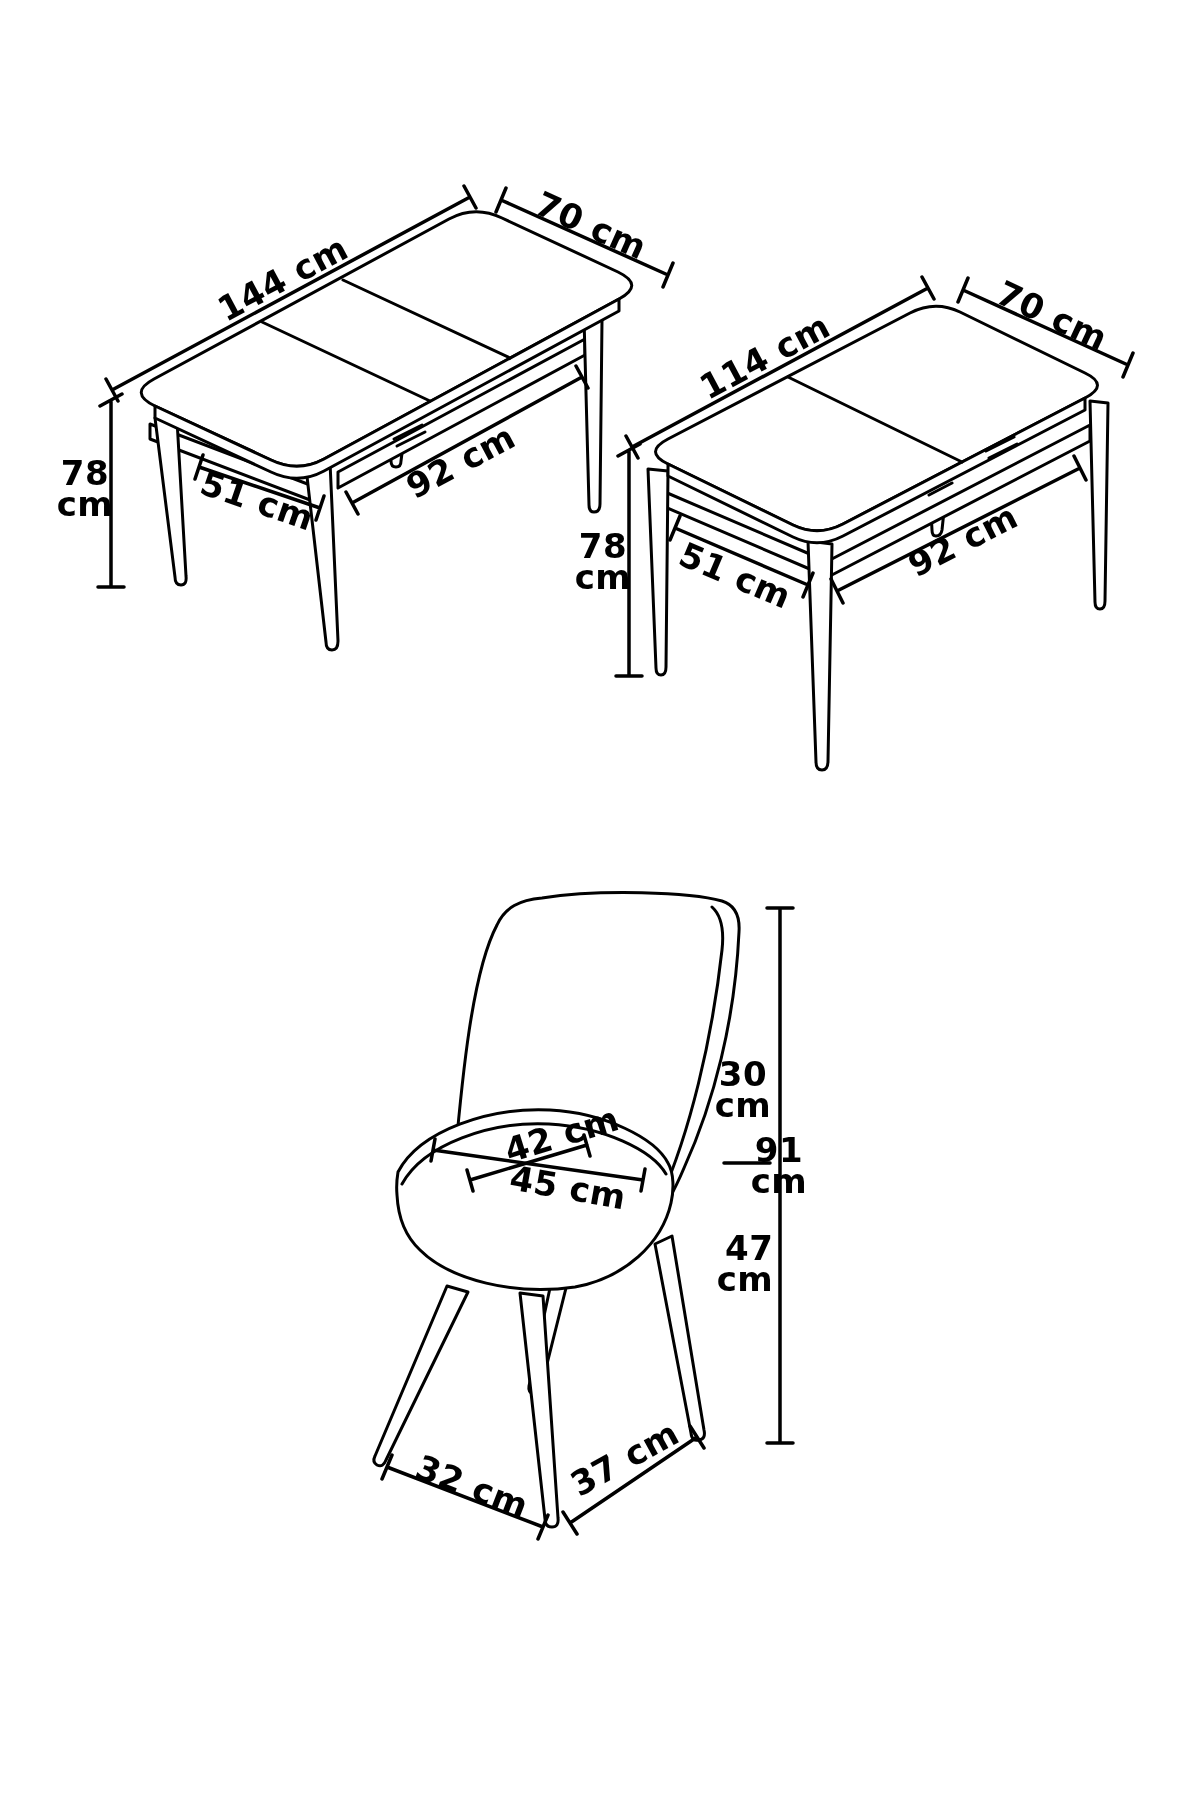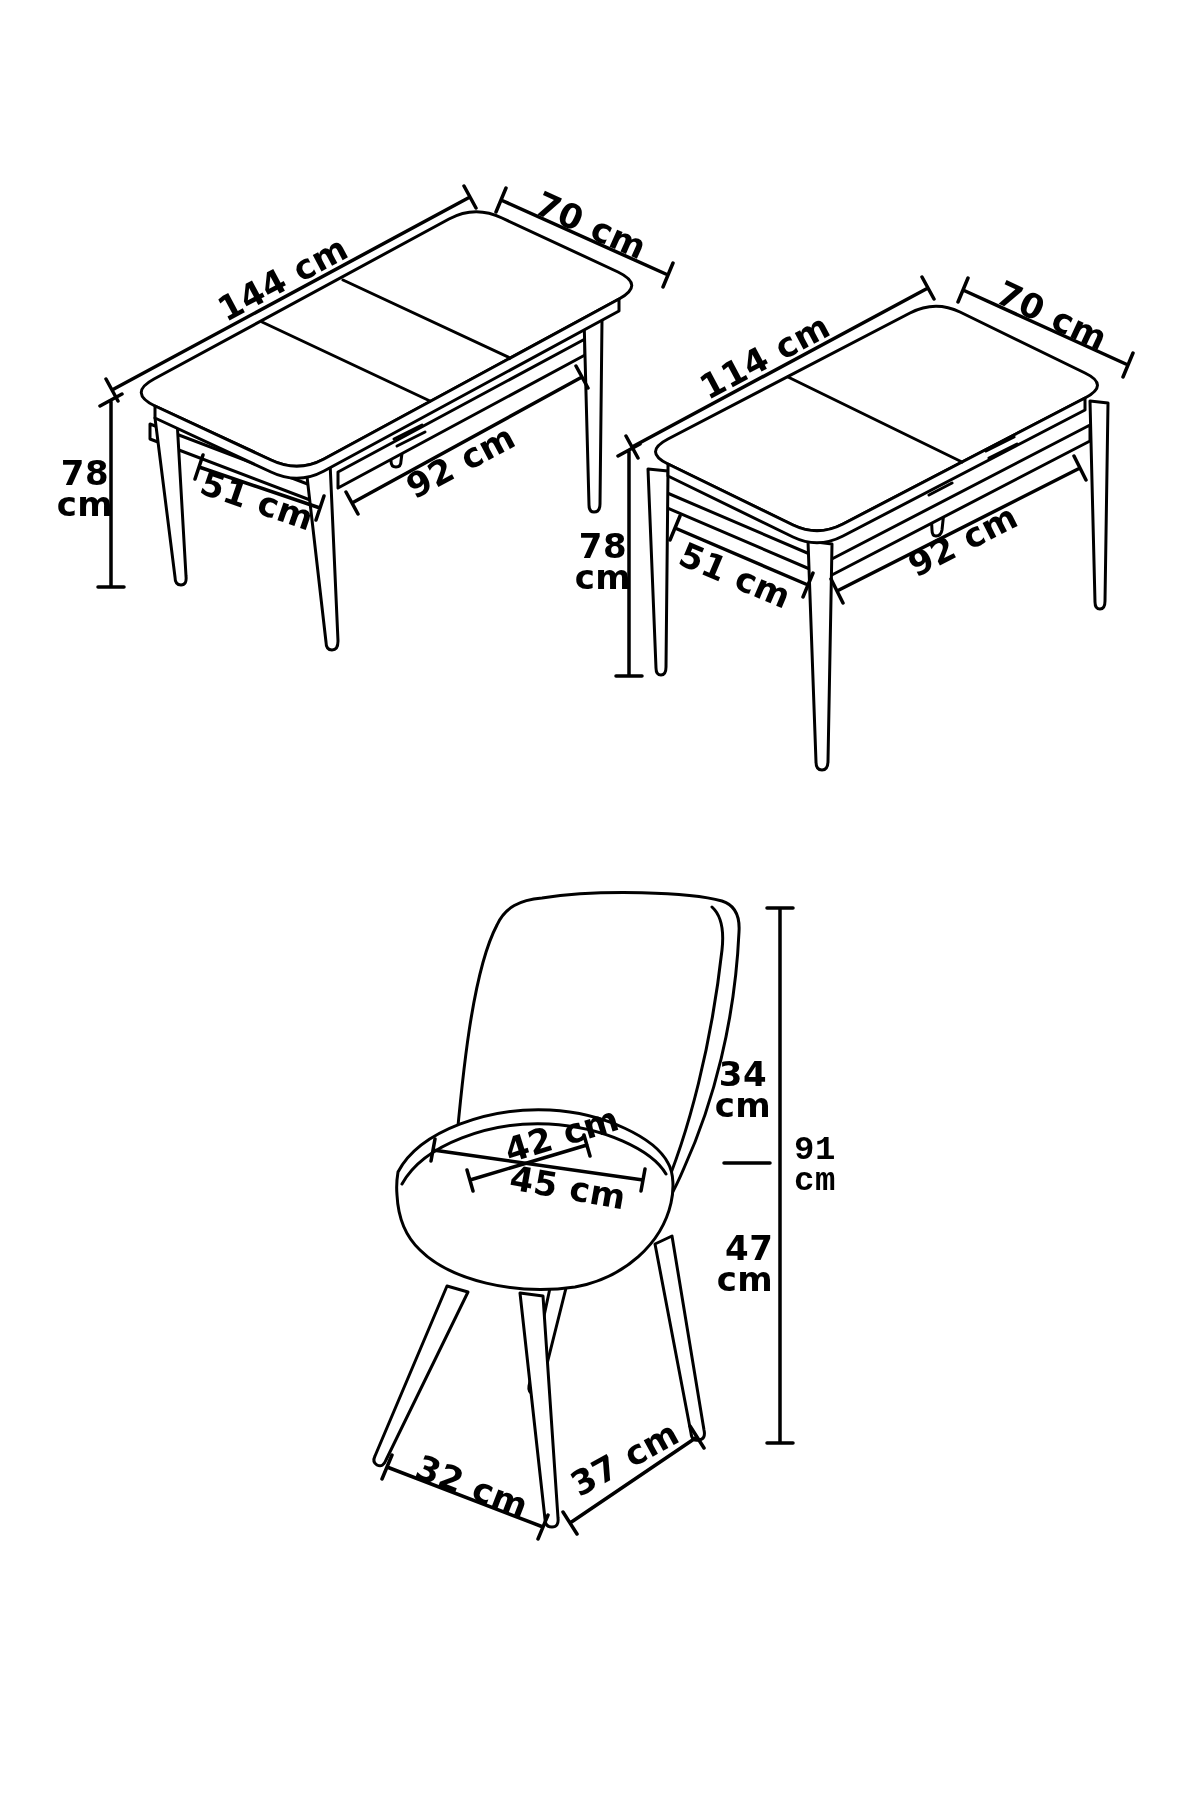--- a/index.html
+++ b/index.html
@@ -98,24 +98,24 @@
   <div class="dim-label" style="left:603px;top:562px;transform:translate(-50%,-50%);">
     <span>78</span>
     <span>cm</span>
   </div>
   <div class="dim-label" style="left:735px;top:576px;transform:translate(-50%,-50%) rotate(23deg);">51 cm</div>
   <div class="dim-label" style="left:963px;top:541px;transform:translate(-50%,-50%) rotate(-27deg);">92 cm</div>
 
   <div class="dim-label" style="left:562px;top:1135px;transform:translate(-50%,-50%) rotate(-17deg);">42 cm</div>
   <div class="dim-label" style="left:568px;top:1188px;transform:translate(-50%,-50%) rotate(10deg);">45 cm</div>
   <div class="dim-label" style="left:743px;top:1090px;transform:translate(-50%,-50%);">
-    <span>34</span>
+    <span>30</span>
     <span>cm</span>
   </div>
-  <div class="dim-label" style="left:815px;top:1166px;transform:translate(-50%,-50%);font-family:Liberation Mono, monospace;">
+  <div class="dim-label" style="left:779px;top:1166px;transform:translate(-50%,-50%);">
     <span>91</span>
     <span>cm</span>
   </div>
   <div class="dim-label" style="left:745px;top:1264px;transform:translate(-50%,-50%);text-align:right;">
     <span>47</span>
     <span>cm</span>
   </div>
   <div class="dim-label" style="left:472px;top:1487px;transform:translate(-50%,-50%) rotate(21deg);">32 cm</div>
   <div class="dim-label" style="left:625px;top:1459px;transform:translate(-50%,-50%) rotate(-29deg);">37 cm</div>
 

